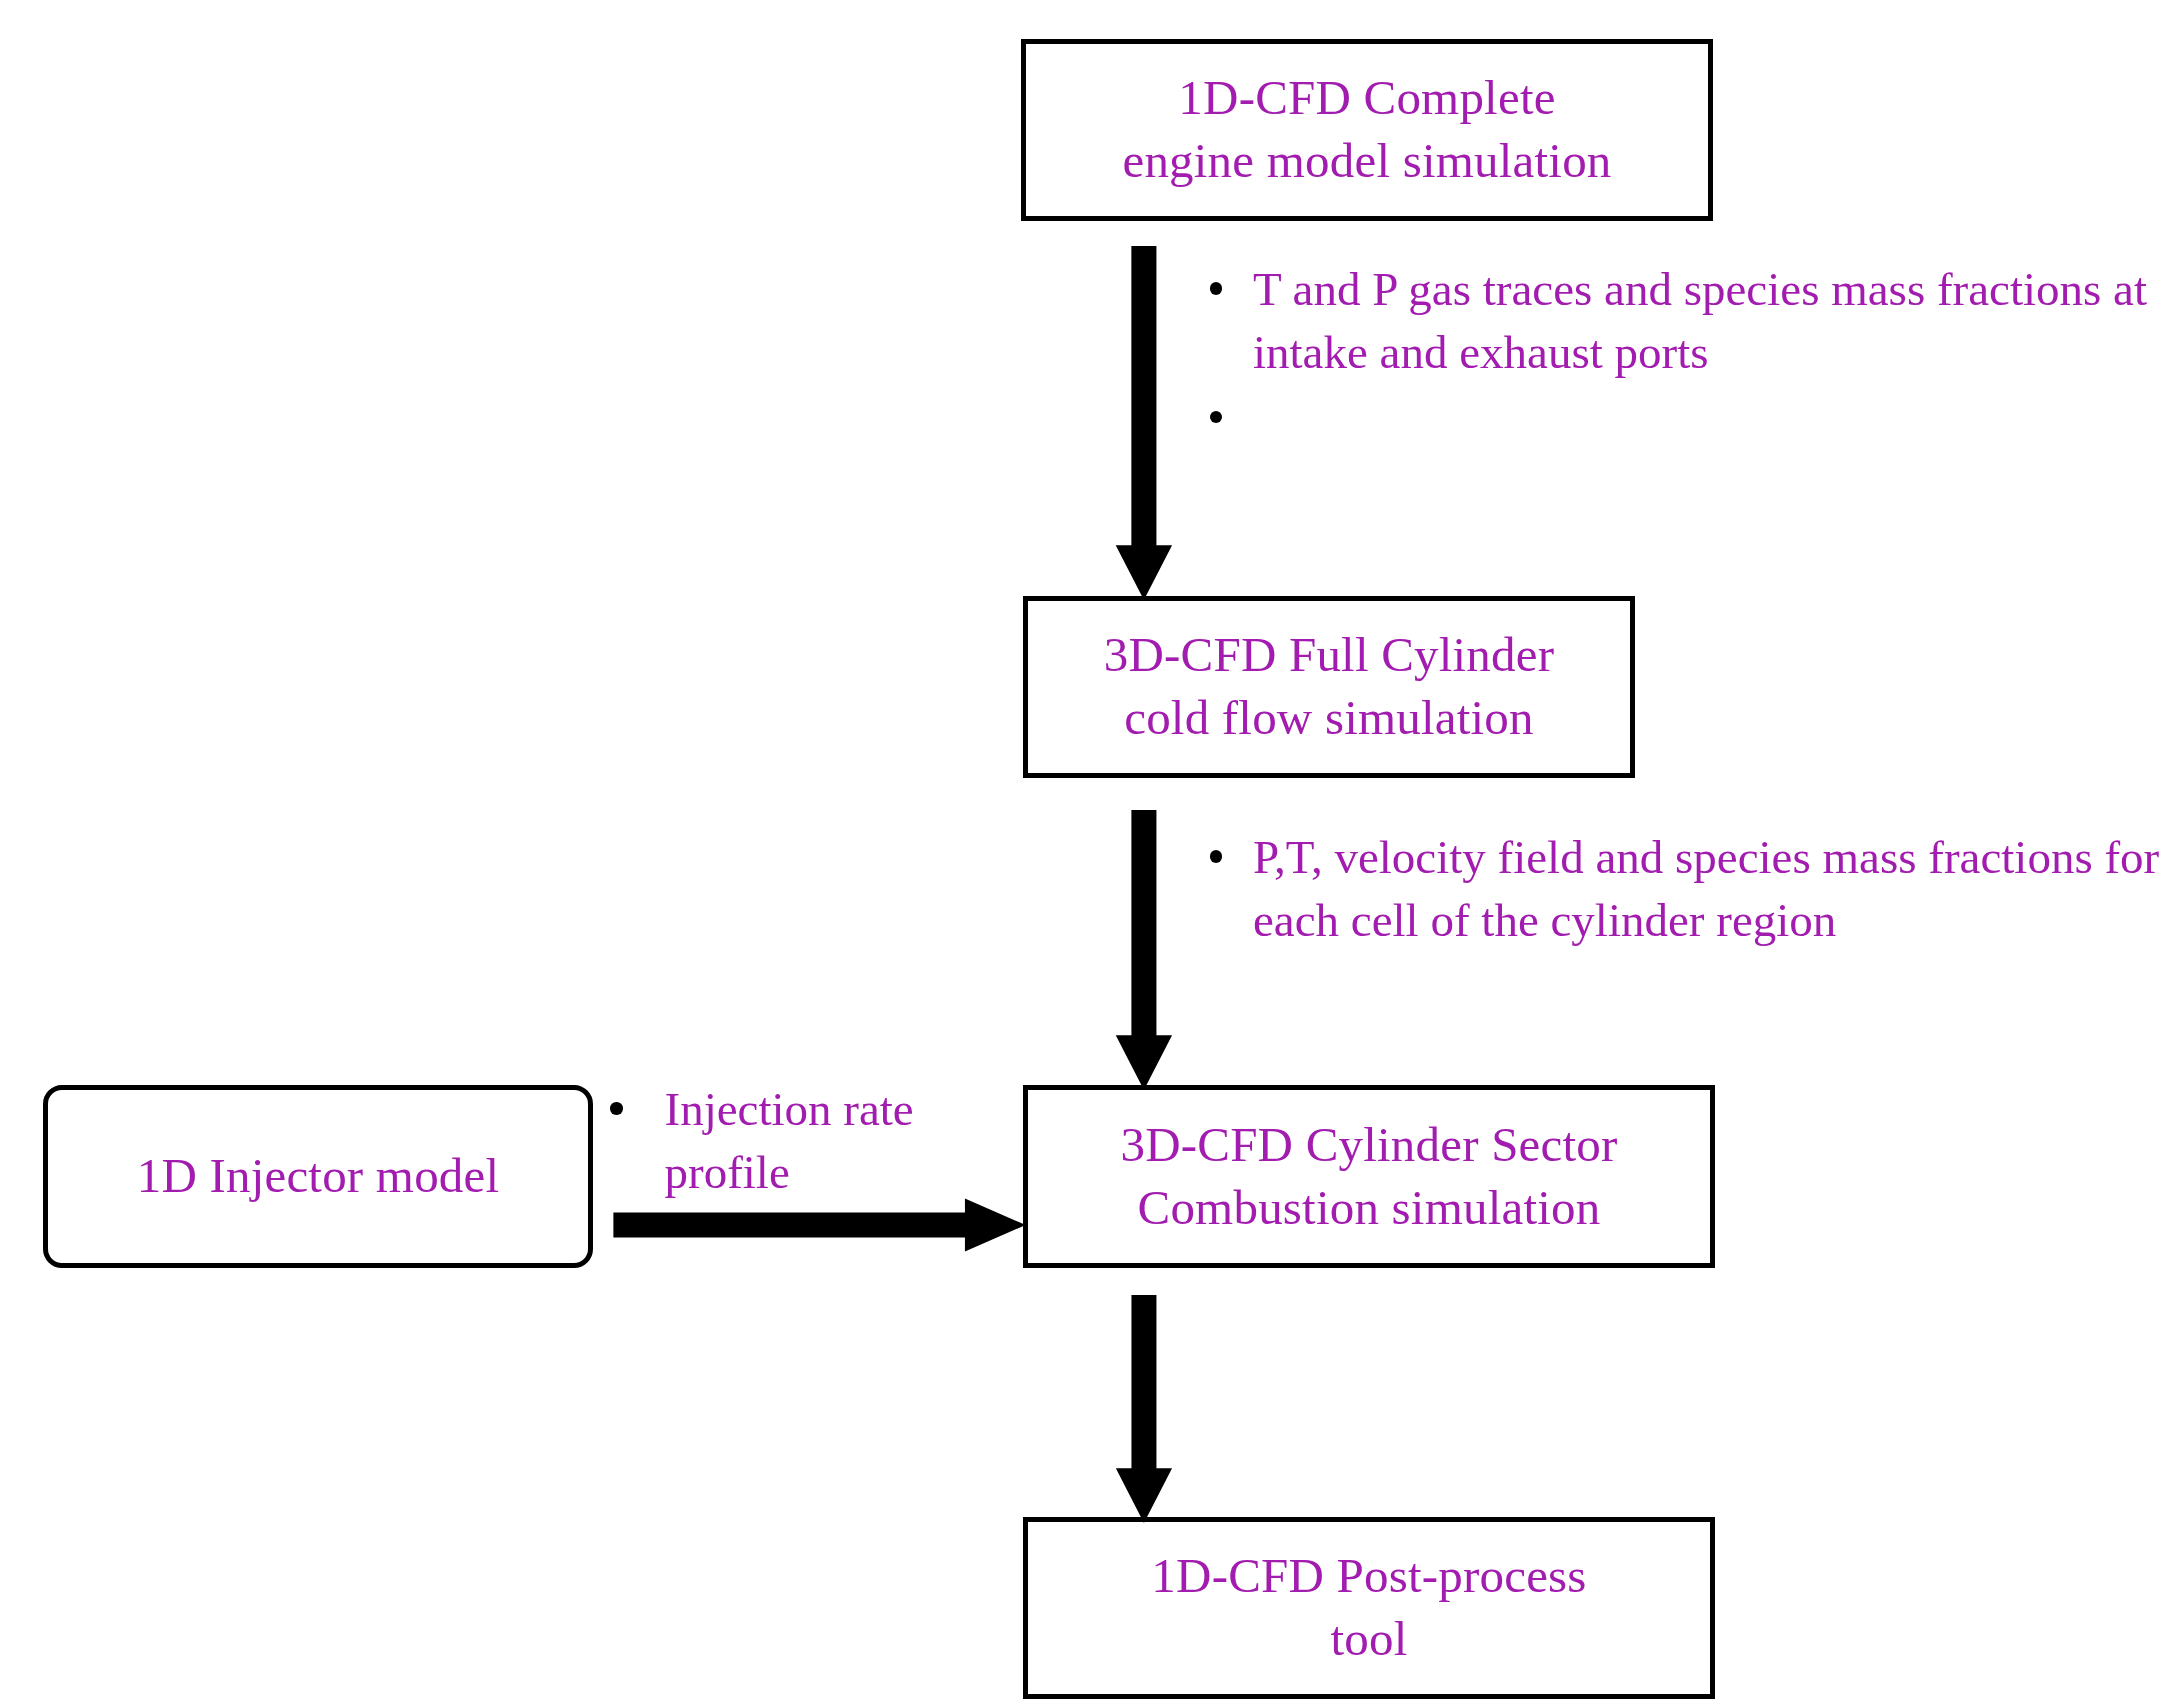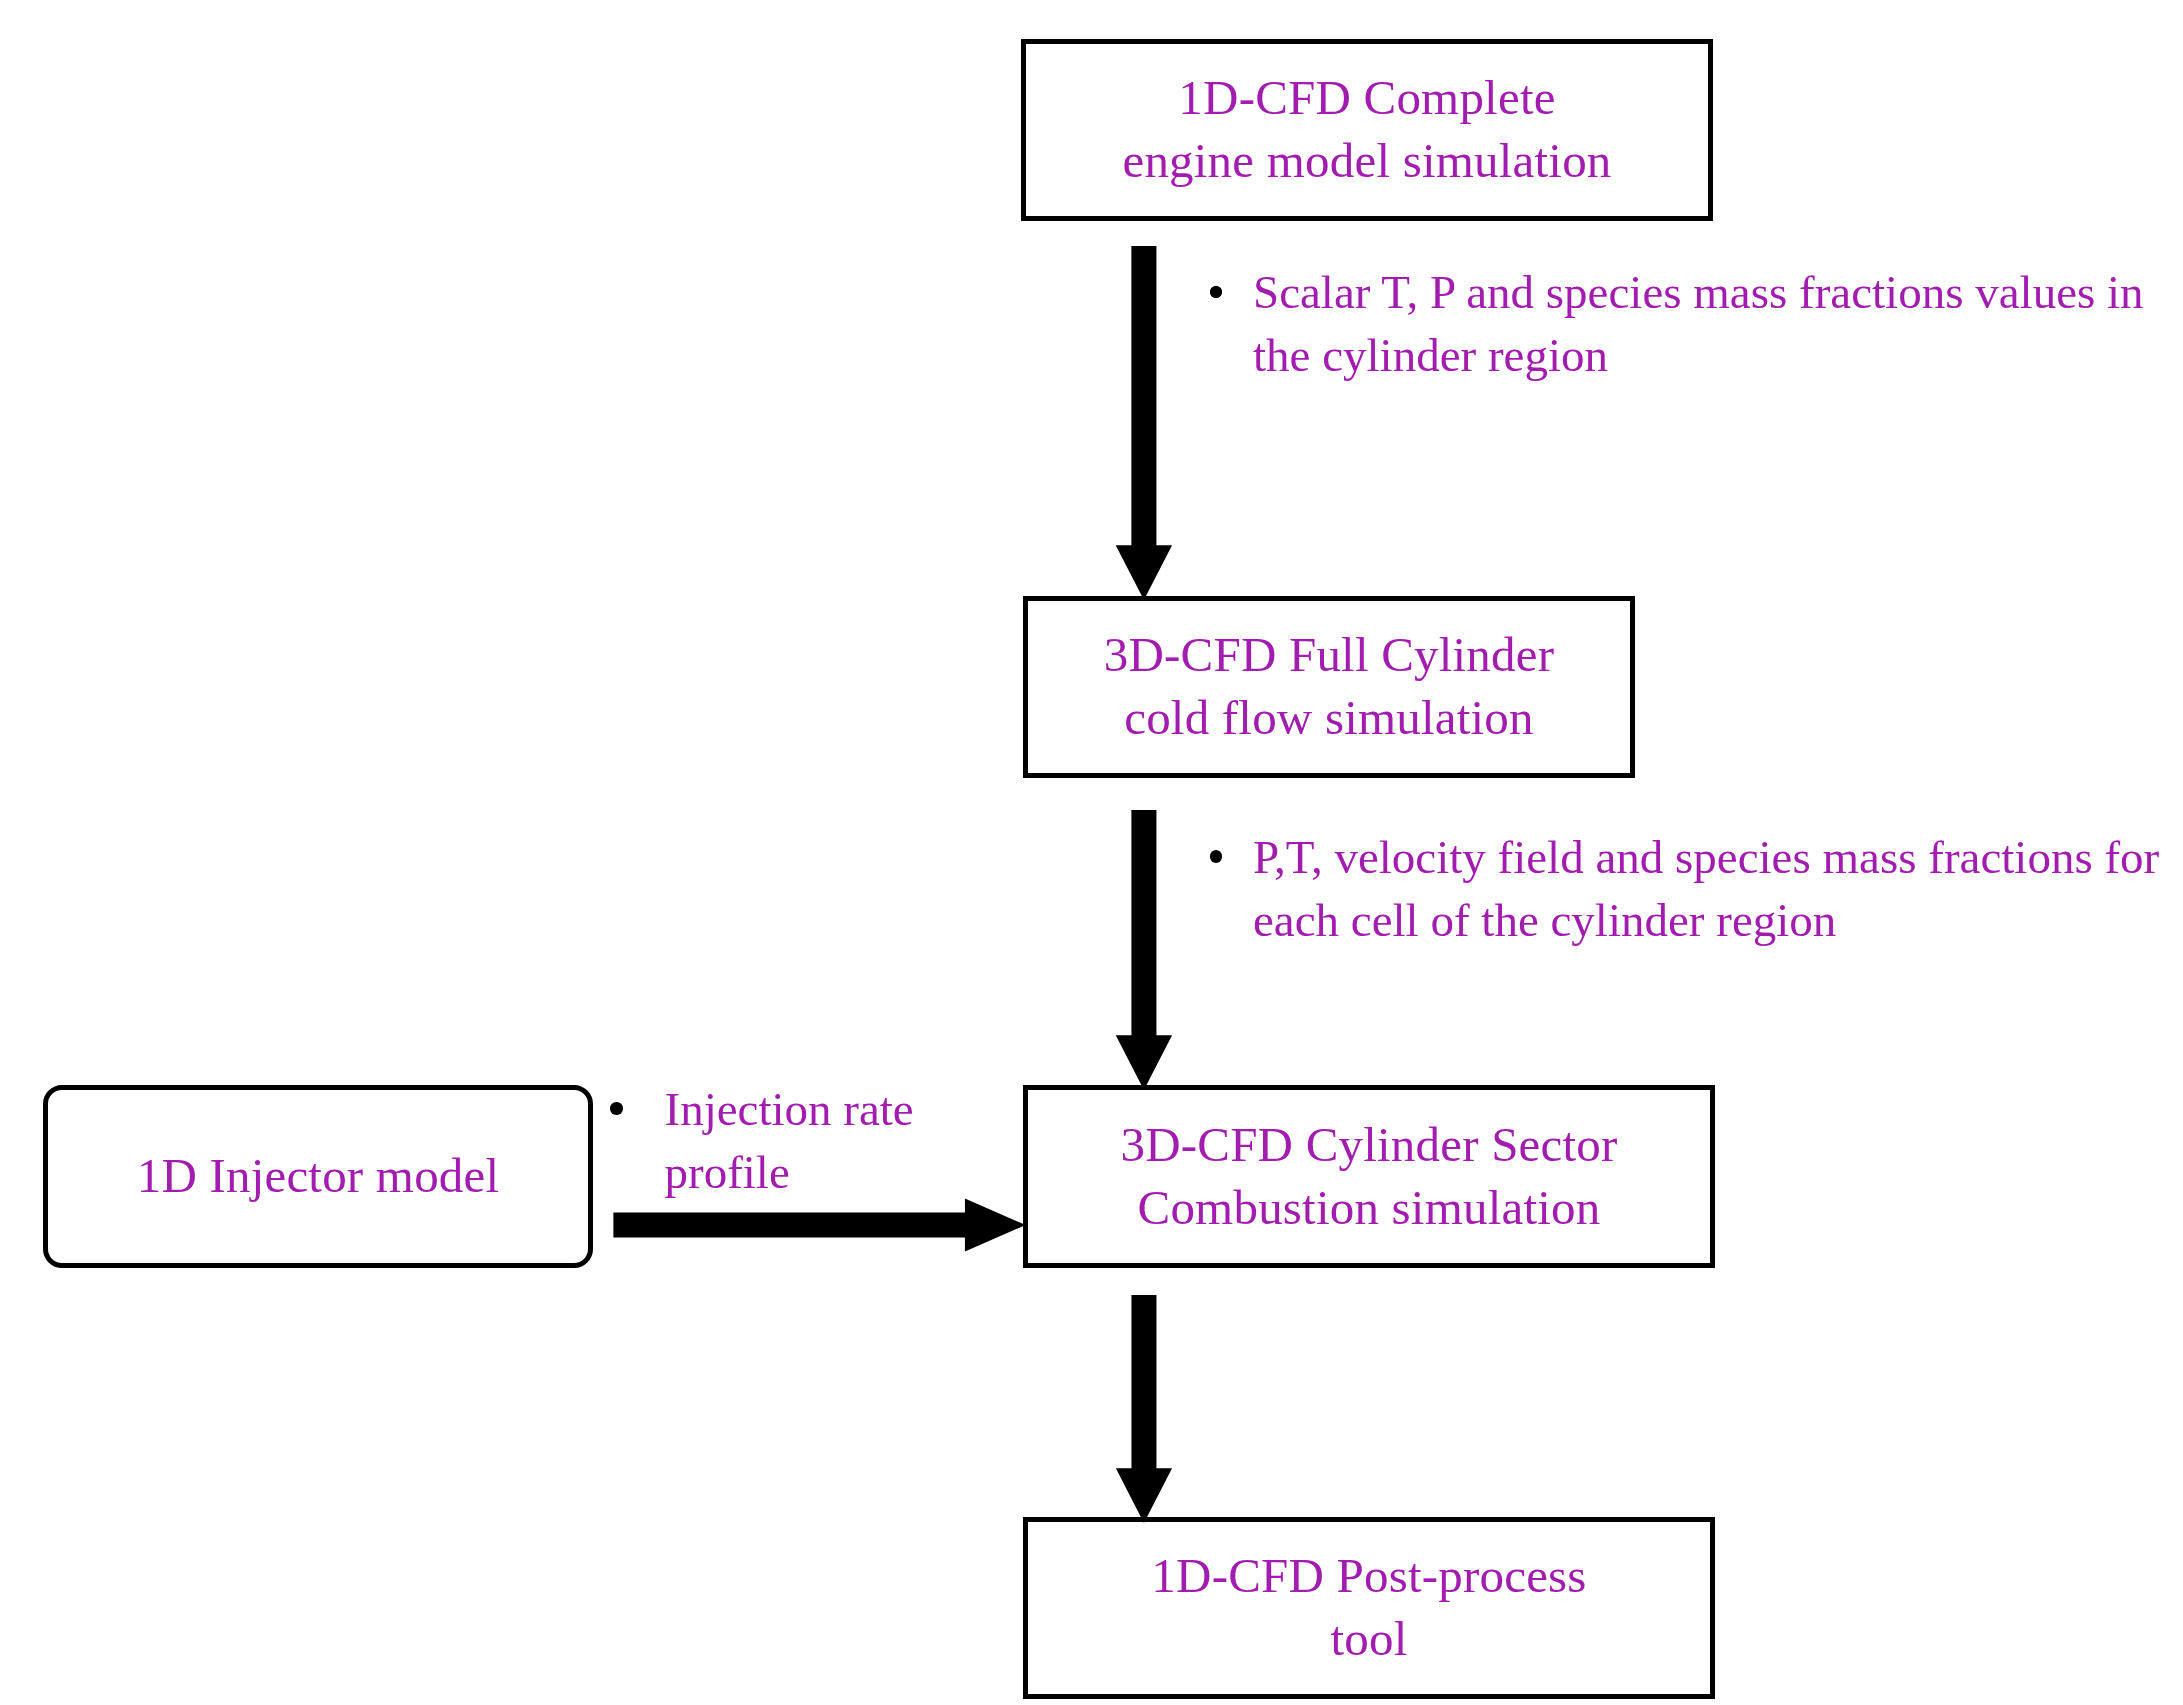--- a/index.html
+++ b/index.html
@@ -155,24 +155,24 @@
   </svg>
 
   <svg class="arrow" id="arrow-injector-to-sector" viewBox="0 0 530 72">
     <polygon points="0,20 452,20 452,2 530,36 452,70 452,52 0,52" fill="#000000"></polygon>
   </svg>
 
   <div class="annotation" id="anno-aevo">
     <ul class="anno-list">
       <li>
         <span class="bullet-dot"></span>
+        <span>T and P gas traces and species mass fractions at intake and exhaust ports</span>
       </li>
       <li>
         <span class="bullet-dot"></span>
-        <span>Scalar T, P and species mass fractions values in the cylinder region</span>
       </li>
     </ul>
   </div>
 
   <div class="annotation" id="anno-ivc">
     <ul class="anno-list">
       <li>
         <span class="bullet-dot"></span>
         <span>P,T, velocity field and species mass fractions for each cell of the cylinder region</span>
       </li>

